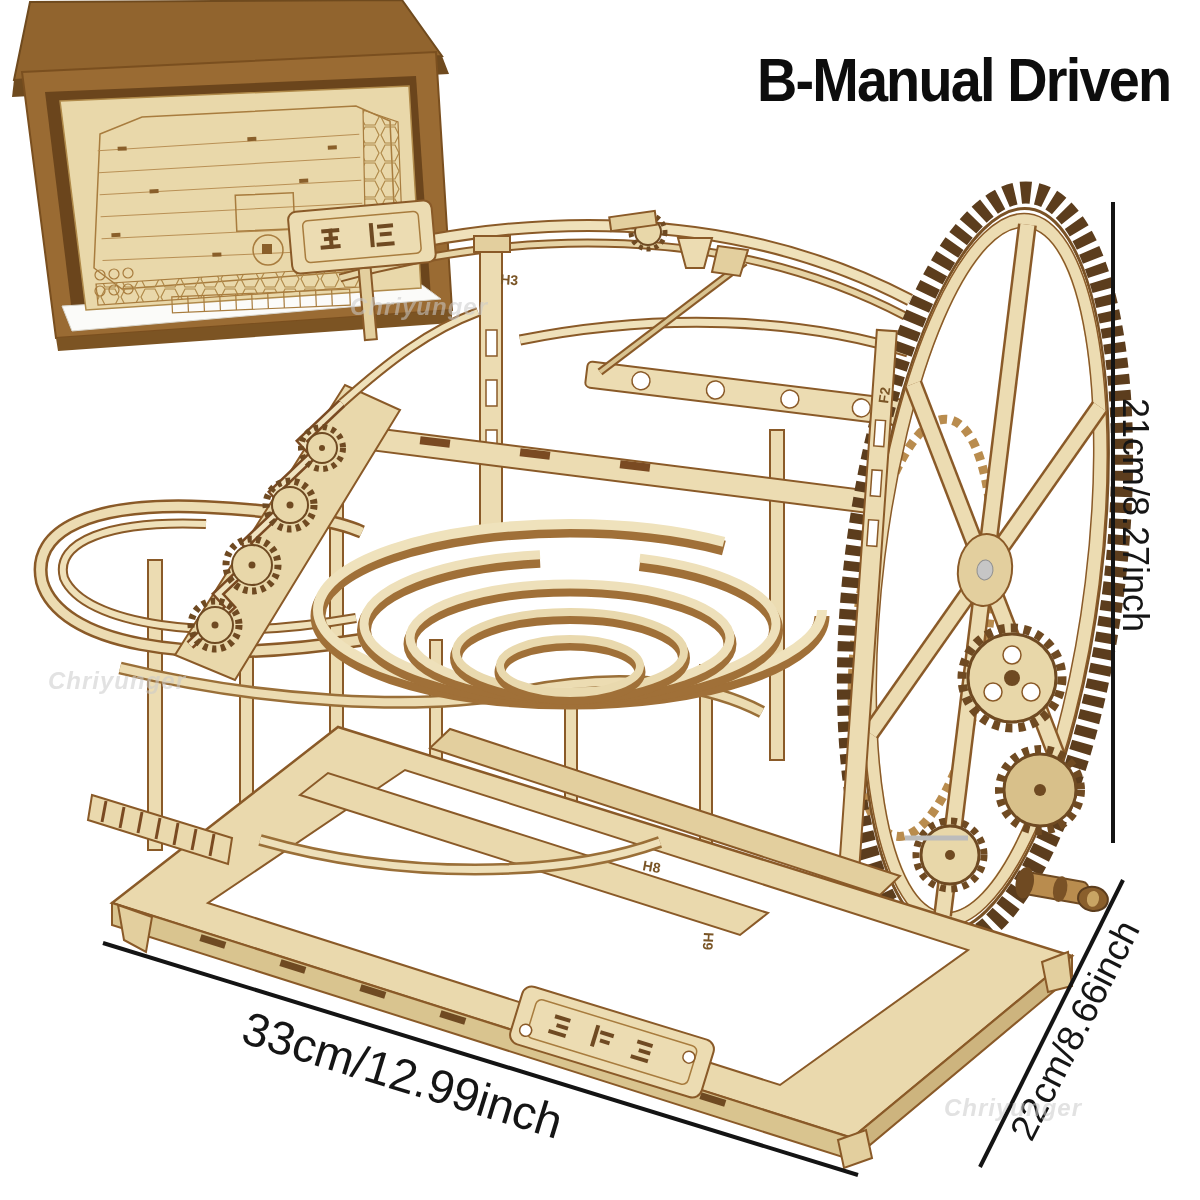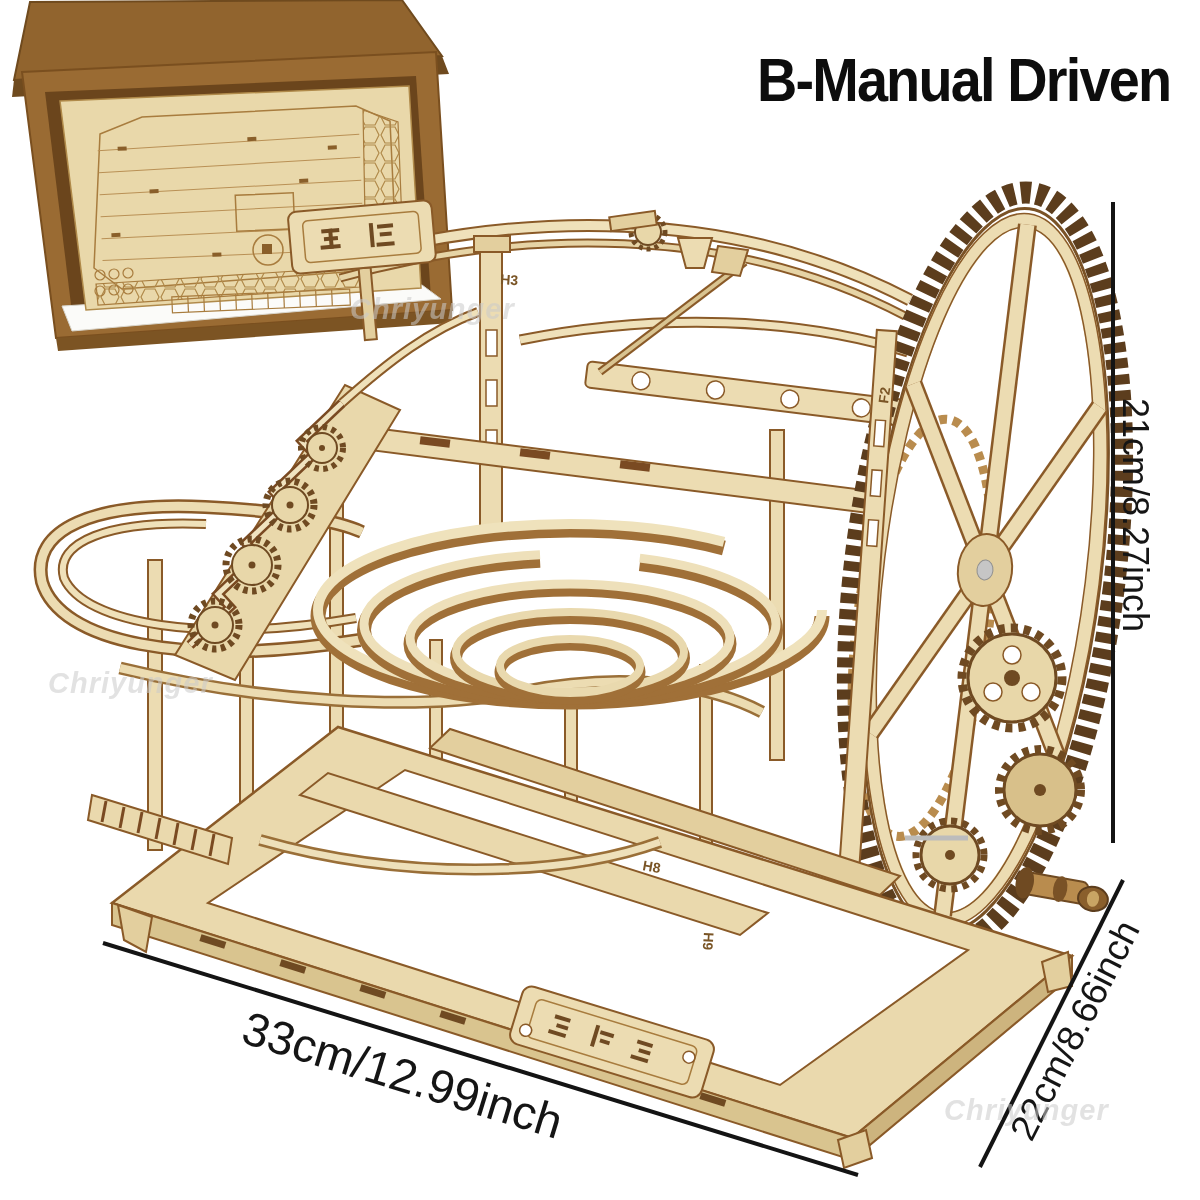--- a/index.html
+++ b/index.html
@@ -6,21 +6,21 @@
   .stage{position:relative;width:1200px;height:1200px;background:#fff;overflow:hidden;
          font-family:"Liberation Sans", sans-serif;}
   .stage svg{position:absolute;left:0;top:0;}
   .overlay{position:absolute;white-space:nowrap;}
   .title{top:44px;right:30px;font-size:62px;font-weight:700;letter-spacing:-2px;color:#0d0d0d;
          transform:scaleX(.9);transform-origin:100% 0;}
   .dim{color:#151515;font-weight:400;}
   .dim-h{left:1156px;top:398px;font-size:36px;transform:rotate(90deg);transform-origin:0 0;}
   .dim-w{left:252px;top:1000px;font-size:47px;transform:rotate(17deg);transform-origin:0 0;}
   .dim-d{left:1002px;top:1128px;font-size:37px;transform:rotate(-63deg);transform-origin:0 0;}
-  .wm{font-size:29px;font-style:italic;font-weight:700;color:#cbcbcb;opacity:.55;letter-spacing:1px;}
+  .wm{font-size:24px;font-style:italic;font-weight:700;color:#cbcbcb;opacity:.55;letter-spacing:1px;}
   .wm1{left:350px;top:293px;}
   .wm2{left:48px;top:667px;}
   .wm3{left:944px;top:1094px;}
   
   .wl{fill:#ecdcb2;stroke:#8a5a28;stroke-width:2;}
   .wl2{fill:#e3cf9e;stroke:#8a5a28;stroke-width:2;}
   .hole{fill:#ffffff;stroke:#8a5a28;stroke-width:1.5;}
   .lblTxt{fill:#7a5526;font:bold 14px "Liberation Sans",sans-serif;}
   .dimline{stroke:#141414;stroke-width:4;}
 </style>

